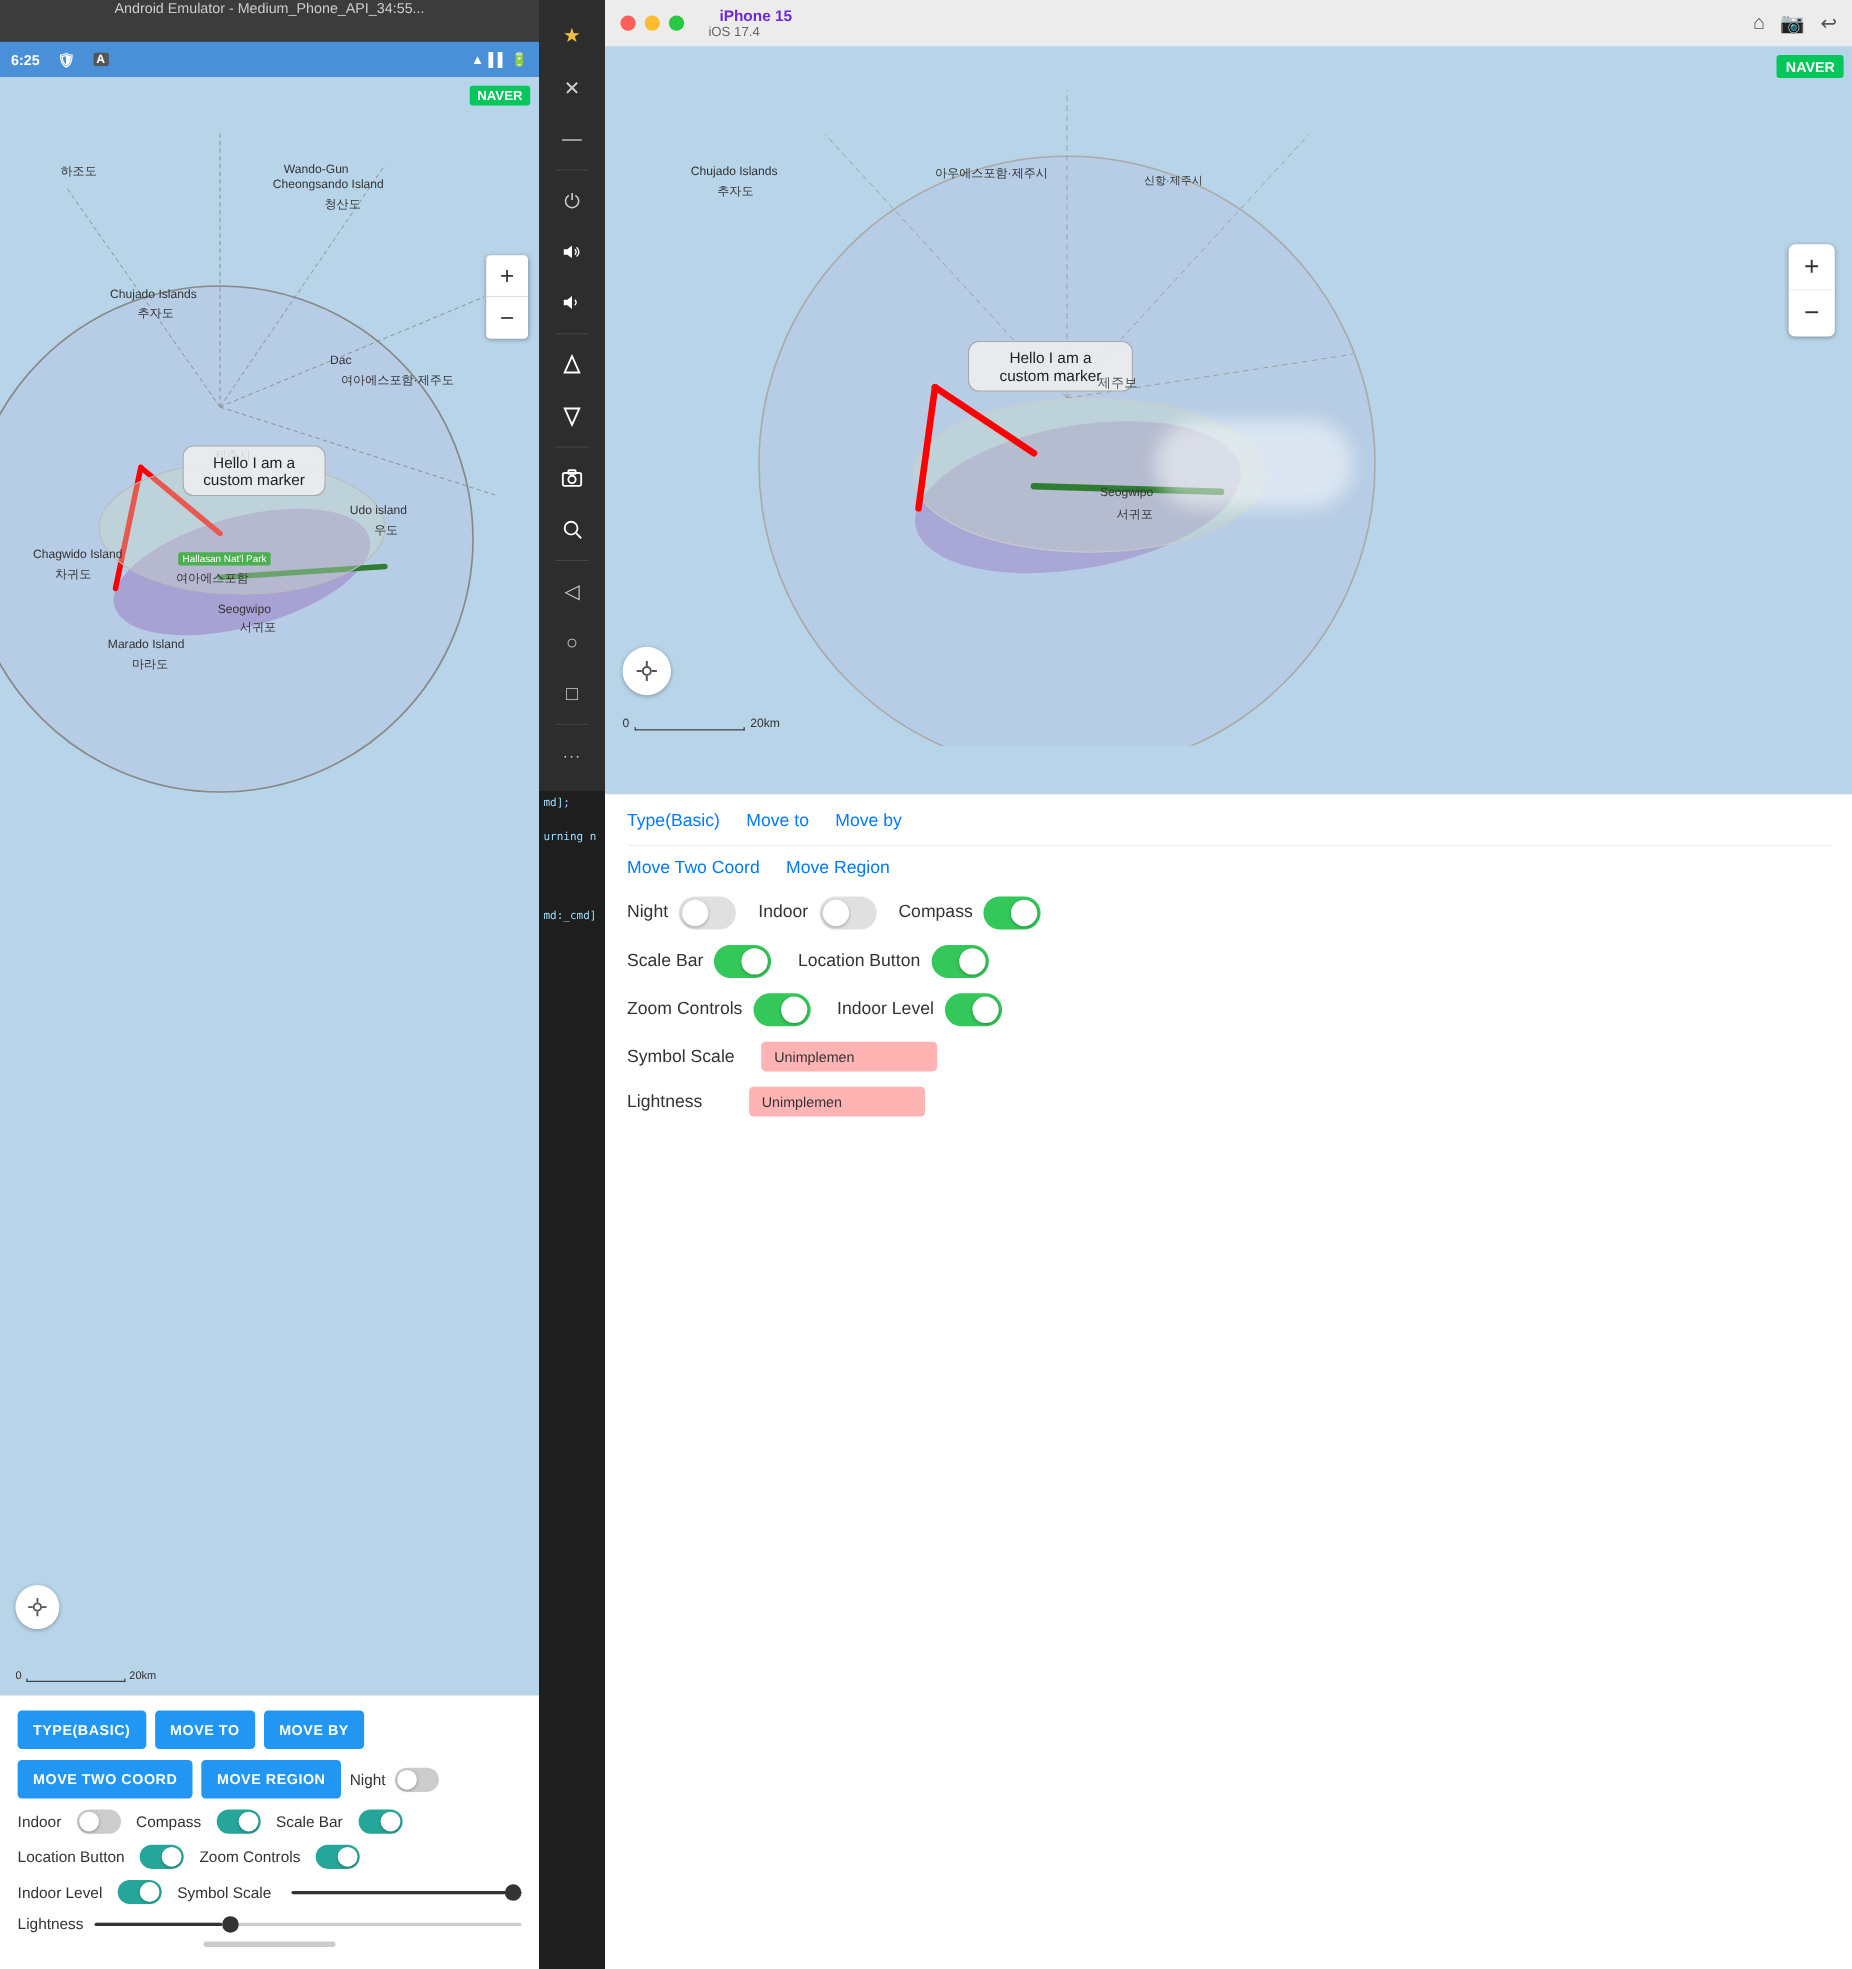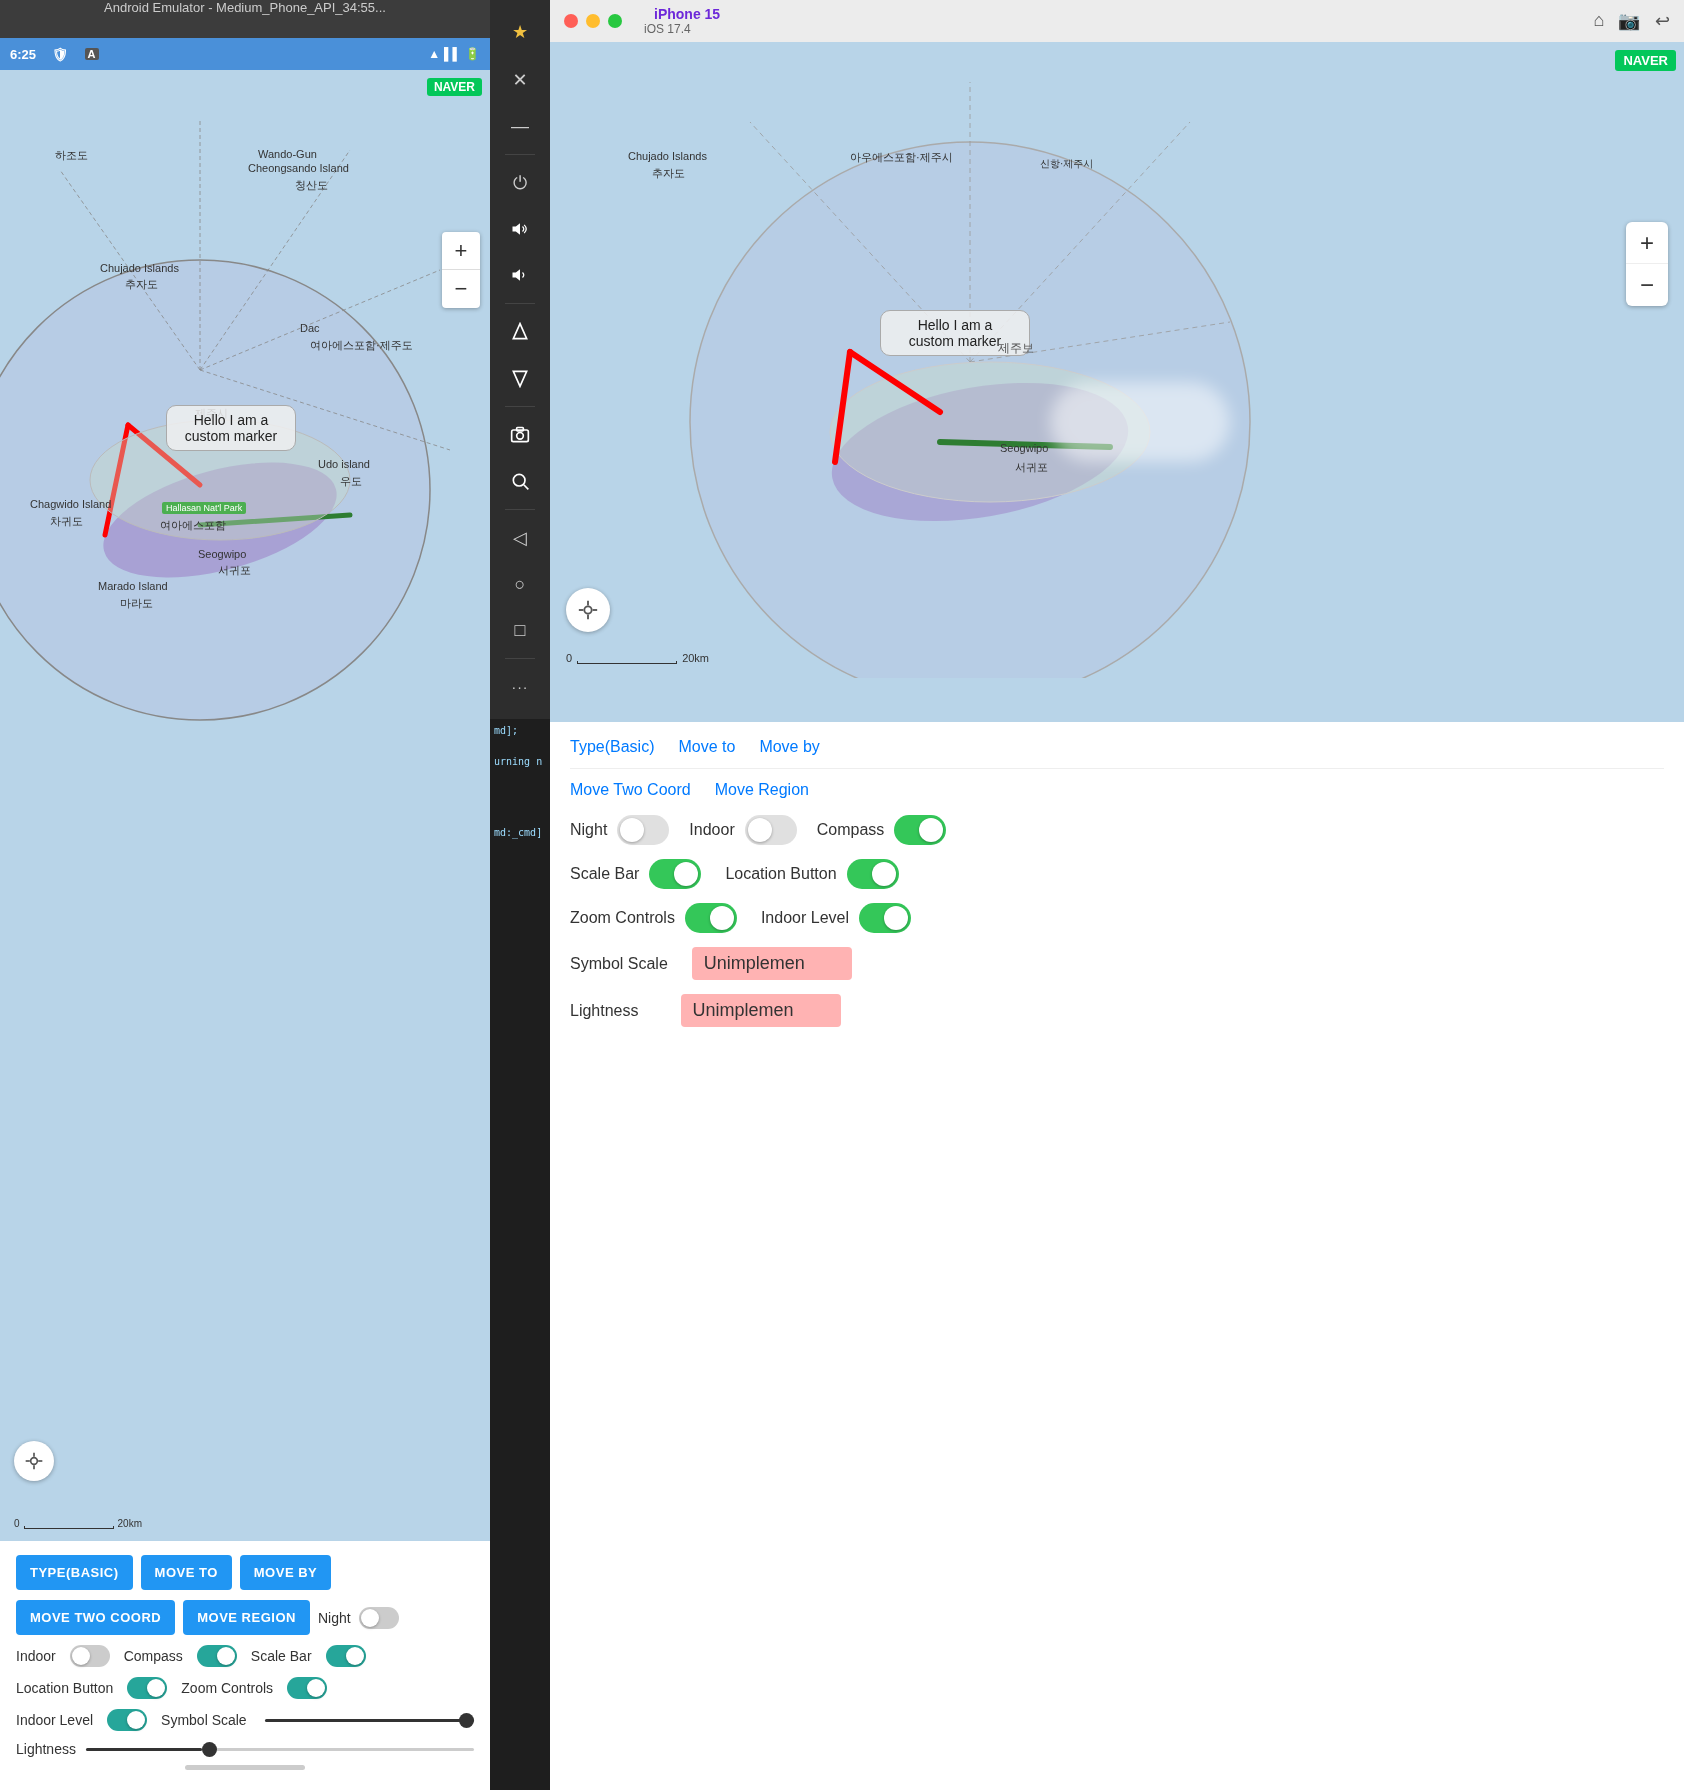--- a/index.html
+++ b/index.html
@@ -456,21 +456,21 @@
       box-shadow: 0 1px 3px rgba(0,0,0,0.3);
     }
     .ios-toggle.off .ios-toggle-knob { left: 3px; }
     .ios-toggle.on .ios-toggle-knob { left: 25px; }
 
     .ios-unimplemented {
       background: #ffb3b3;
       color: #333;
       padding: 6px 12px;
       border-radius: 4px;
-      font-size: 18px;
+      font-size: 13px;
       display: inline-block;
     }
 
     .hallasan-badge {
       position: absolute;
       background: #4caf50;
       color: white;
       font-size: 9px;
       padding: 1px 4px;
       border-radius: 2px;

